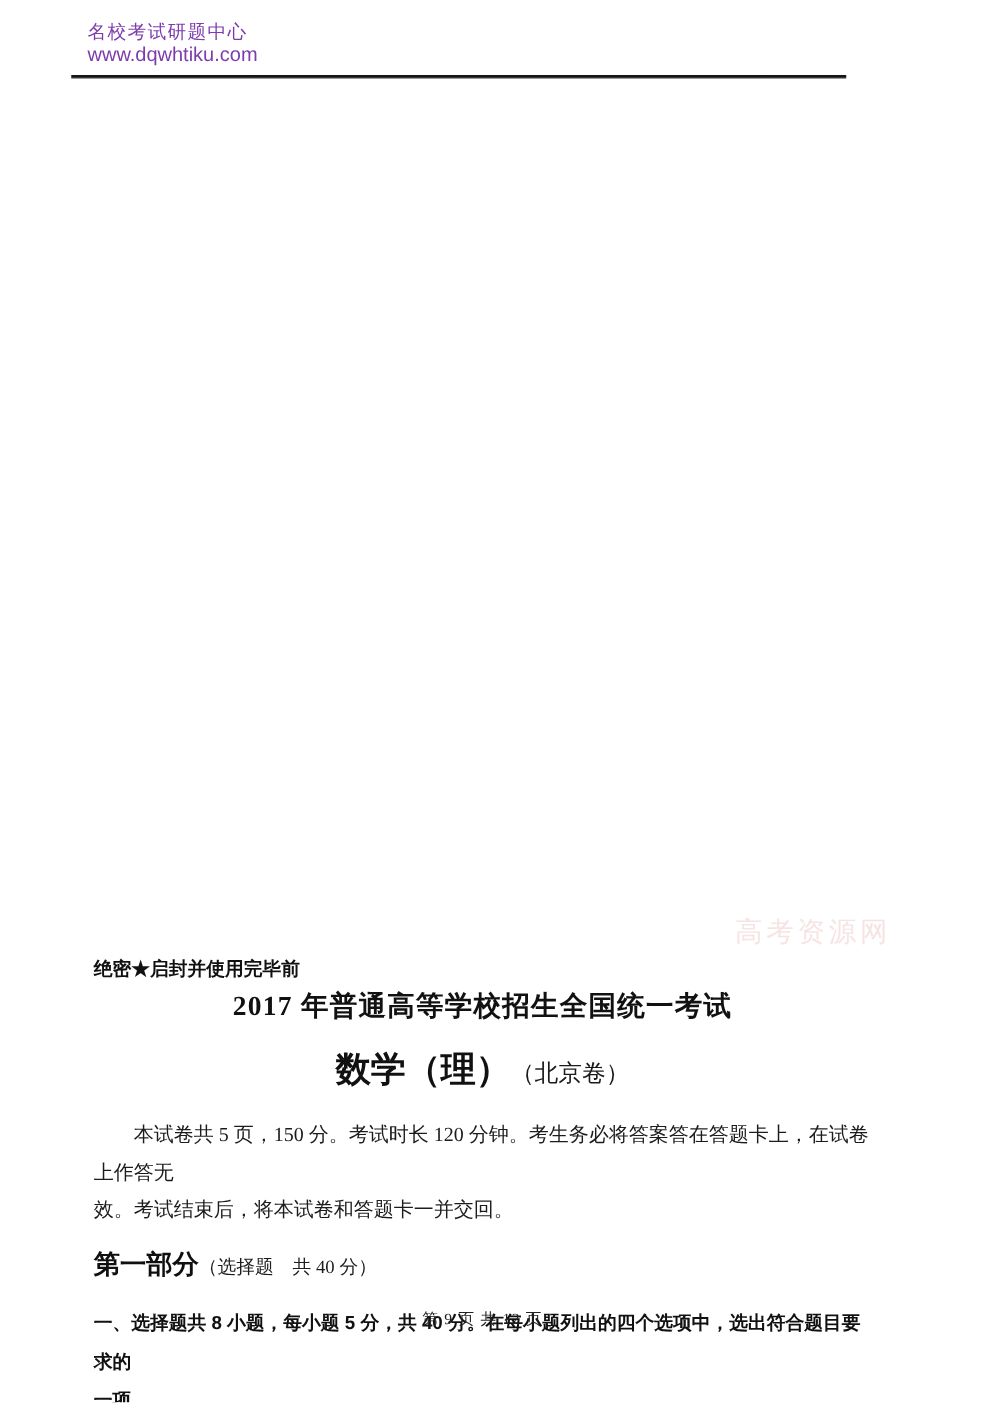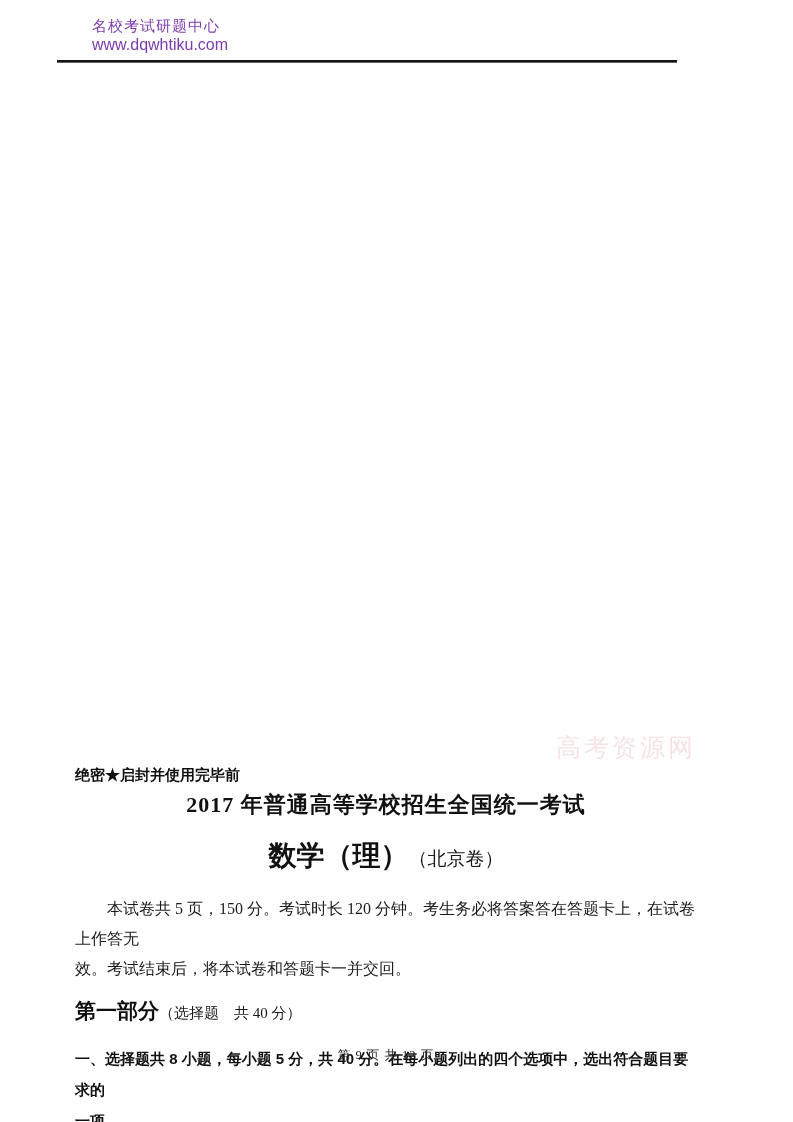--- a/index.html
+++ b/index.html
@@ -13,21 +13,21 @@
     height: 1122px;
     background: #ffffff;
     overflow: hidden;
     font-family: "Liberation Serif", "DejaVu Serif", serif;
     color: #1a1a1a;
   }
 
   
   .brand {
     position: absolute;
-    left: 92px;
+    left: 70px;
     top: 16px;
     font-family: "Liberation Sans", "DejaVu Sans", sans-serif;
     color: #7d3cad;
     line-height: 19px;
     font-size: 15px;
   }
   .brand .brand-name { letter-spacing: 1px; }
   .brand .brand-url  { font-size: 16px; }
 
   .header-rule {
@@ -35,23 +35,23 @@
     left: 57px;
     top: 60px;
     width: 620px;
     height: 3px;
     background: linear-gradient(to bottom, #161616 55%, #8c8c8c 100%);
   }
 
   
   .watermark {
     position: absolute;
-    left: 556px;
+    left: 588px;
     top: 731px;
-    font-size: 25px;
+    font-size: 22px;
     letter-spacing: 3px;
     color: rgba(238, 205, 205, 0.55);
     white-space: nowrap;
     user-select: none;
   }
 
   
   .content {
     position: absolute;
     left: 75px;

